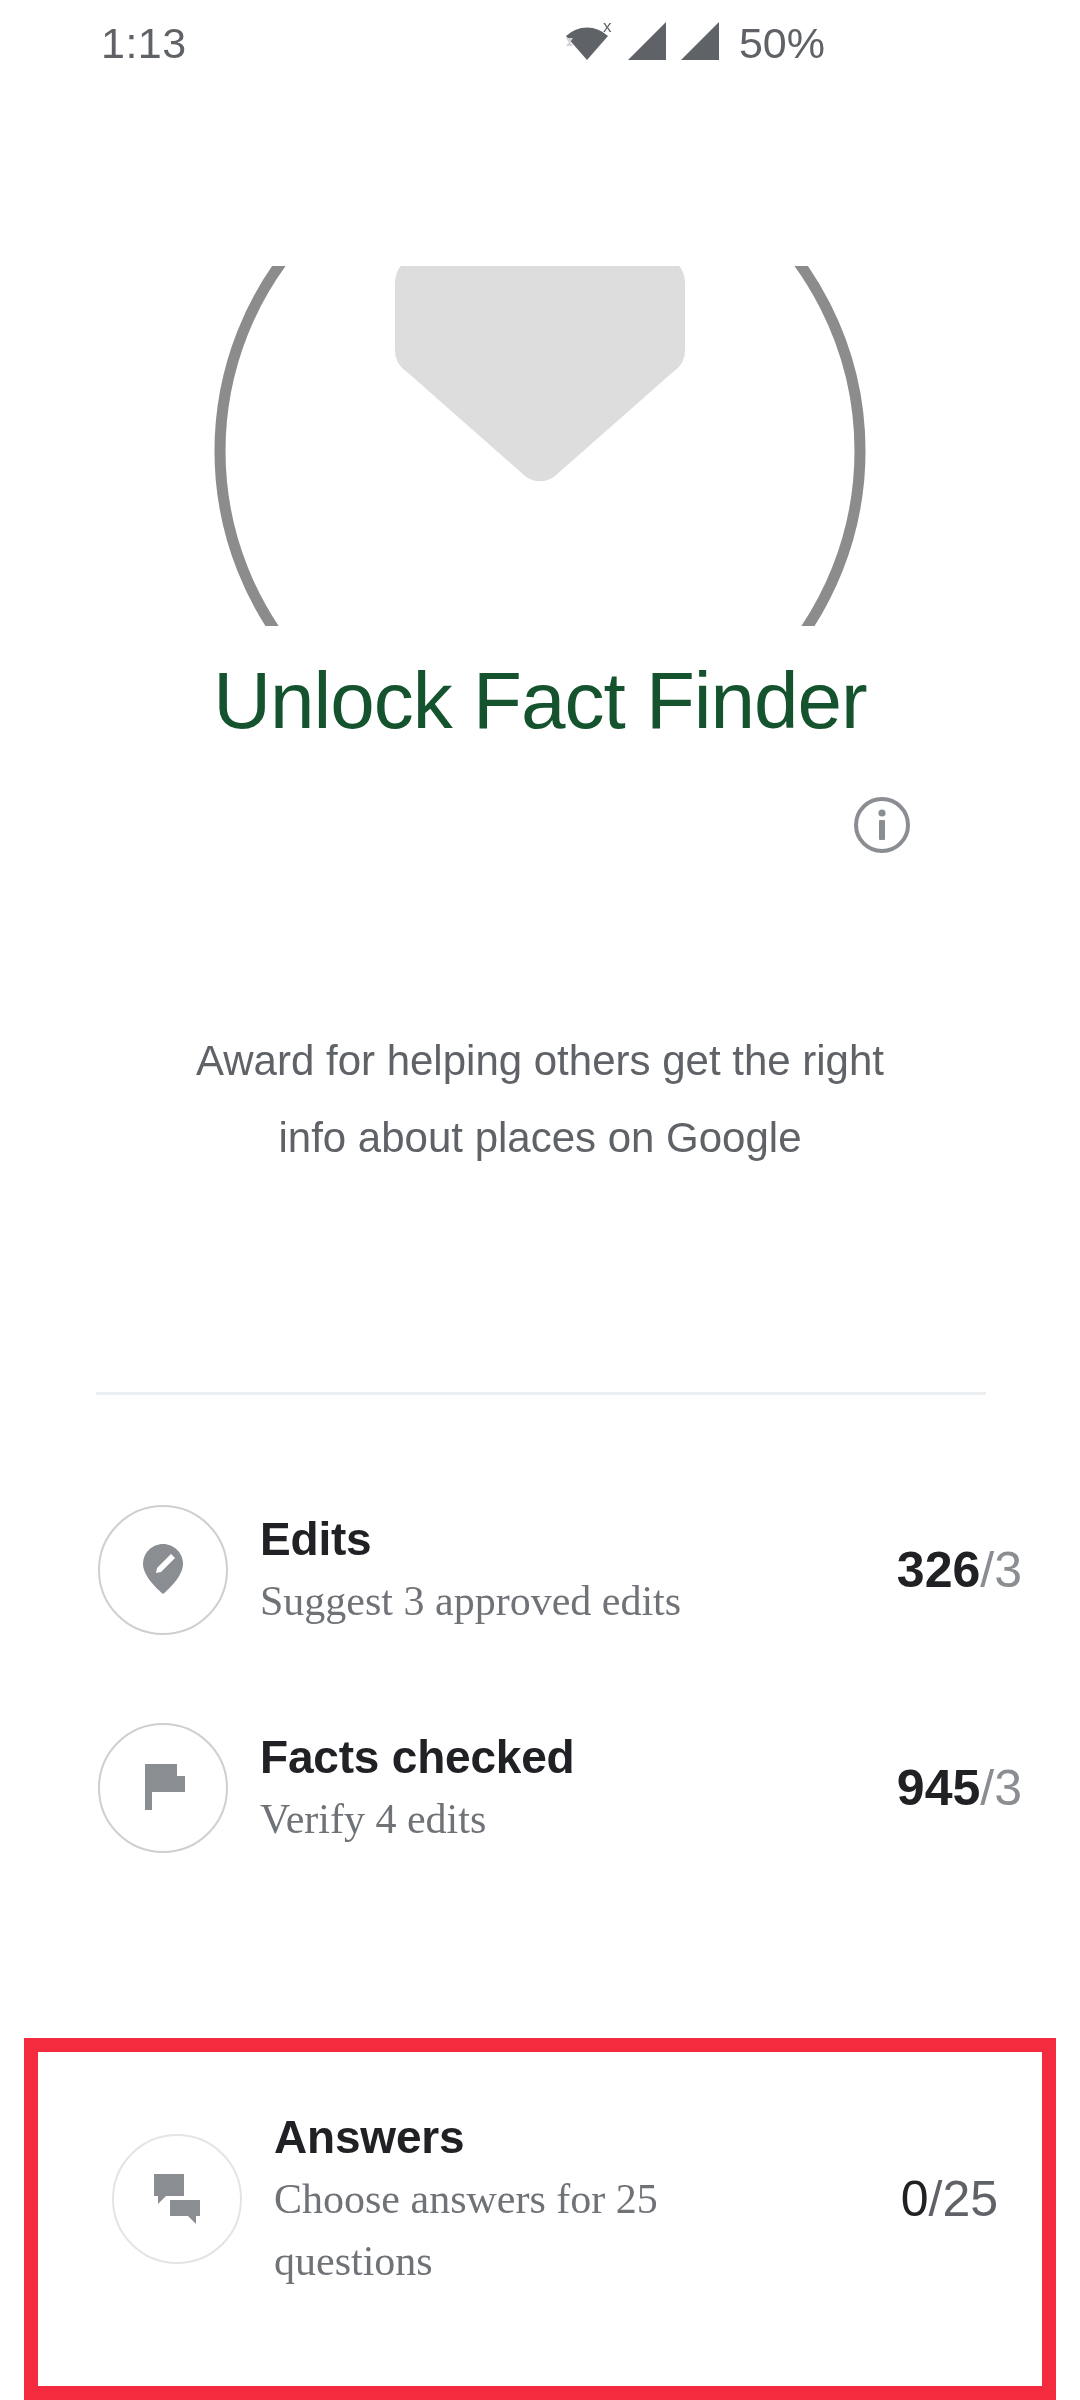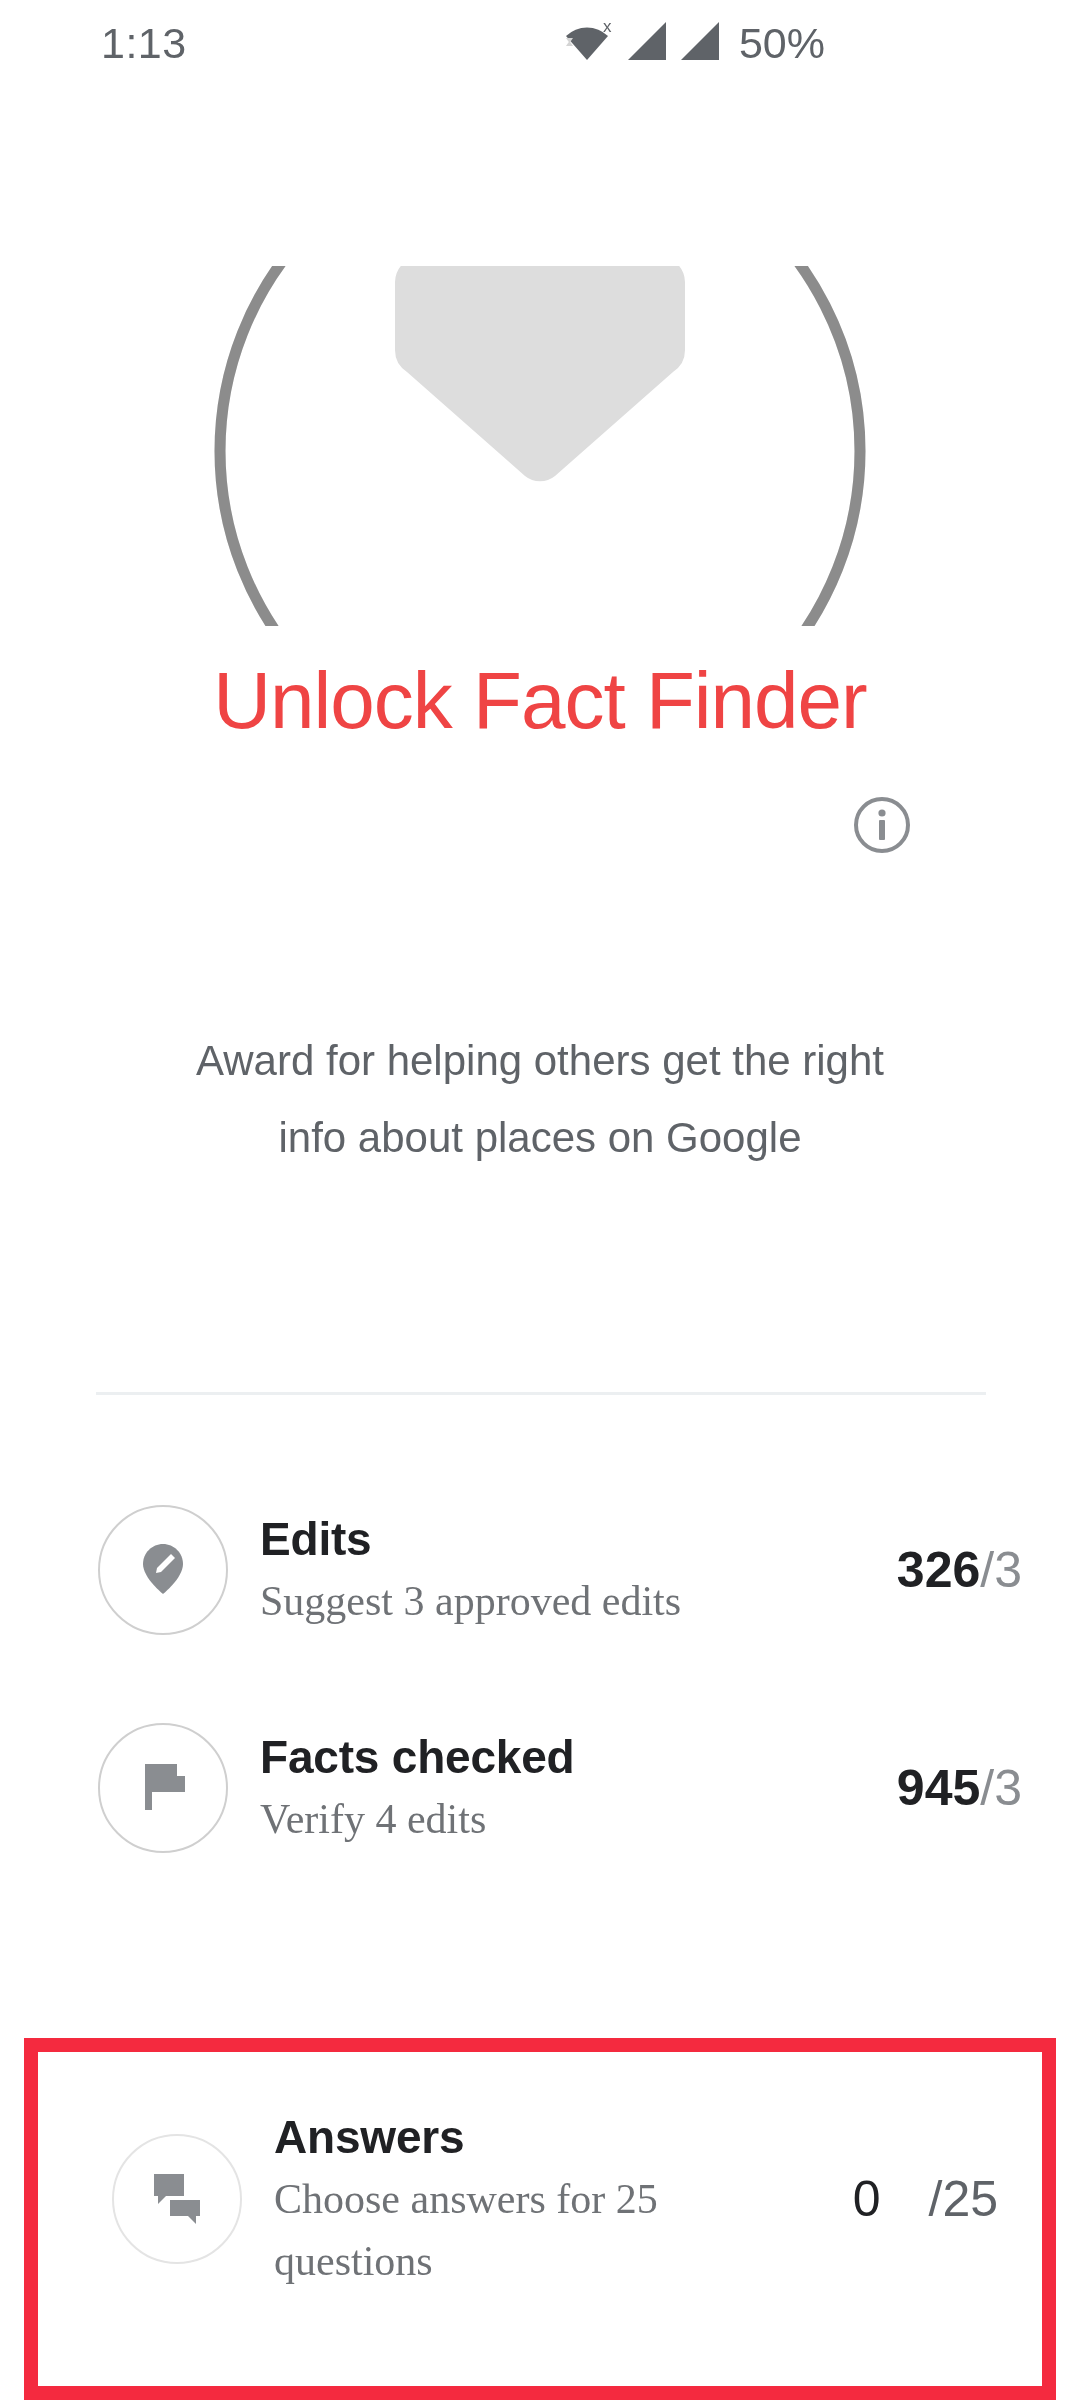--- a/index.html
+++ b/index.html
@@ -112,21 +112,21 @@
   
   #badge-title-row {
     position: absolute;
     top: 652px; left: 0;
     width: 1080px;
     padding: 0 140px;
   }
   #badge-title {
     font-size: 80px;
     line-height: 1.22;
-    color: #ef4444;
+    color: #14532d;
     text-align: center;
     letter-spacing: -1px;
     font-weight: 400;
   }
   #badge-info-icon {
     position: absolute;
     left: 851px;
     top: 794px;
     width: 62px;
     height: 62px;
@@ -234,21 +234,21 @@
   #highlight-box .task-row {
     padding: 0 44px 0 74px;
     min-height: 210px;
     margin-top: 42px;
     justify-content: space-between;
   }
   #highlight-box .task-icon-circle {
     border-color: #e4e4e4;
   }
   #highlight-box .task-progress .cur { color: #202124; font-weight: 400; }
-  #highlight-box .task-progress .tot { color: #5f6368; font-weight: 400; margin-left: 48px; }
+  #highlight-box .task-progress .tot { color: #5f6368; font-weight: 400; }
 </style>
 </head>
 <body>
 
 <div id="screen">
 
   <div id="status-bar">
     <div id="status-clock">1:13</div>
     <div id="status-icons">
       <span class="sb-icon">

